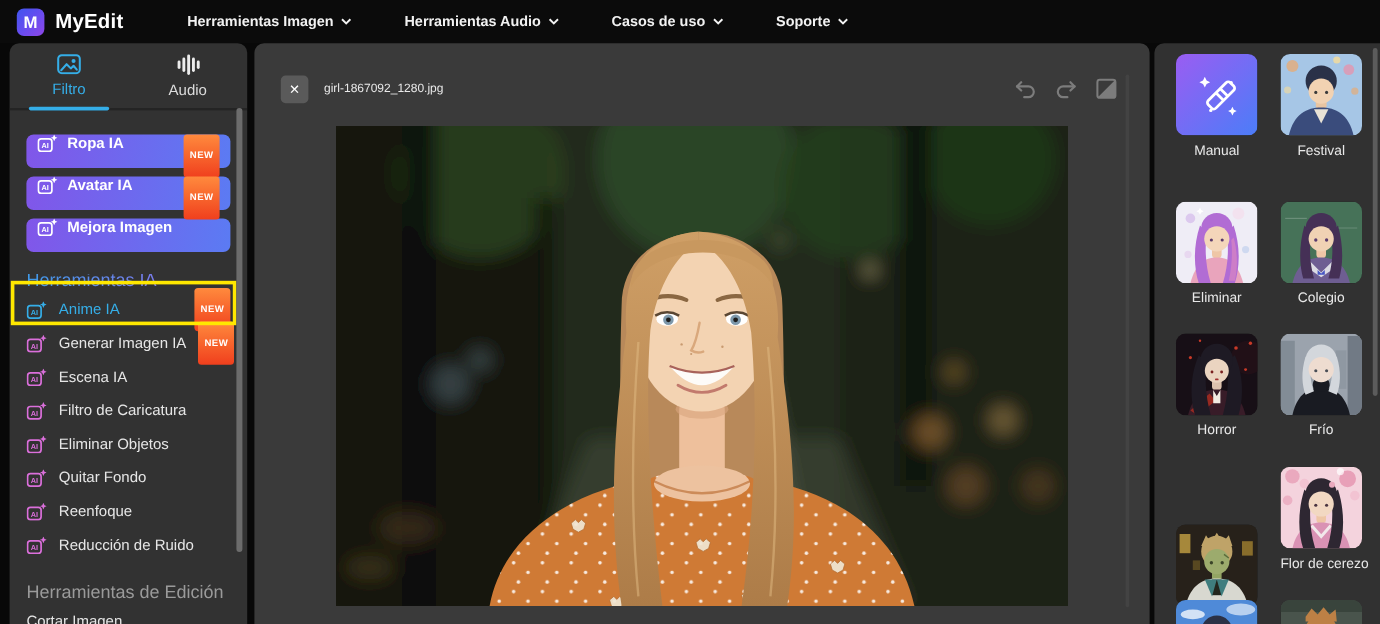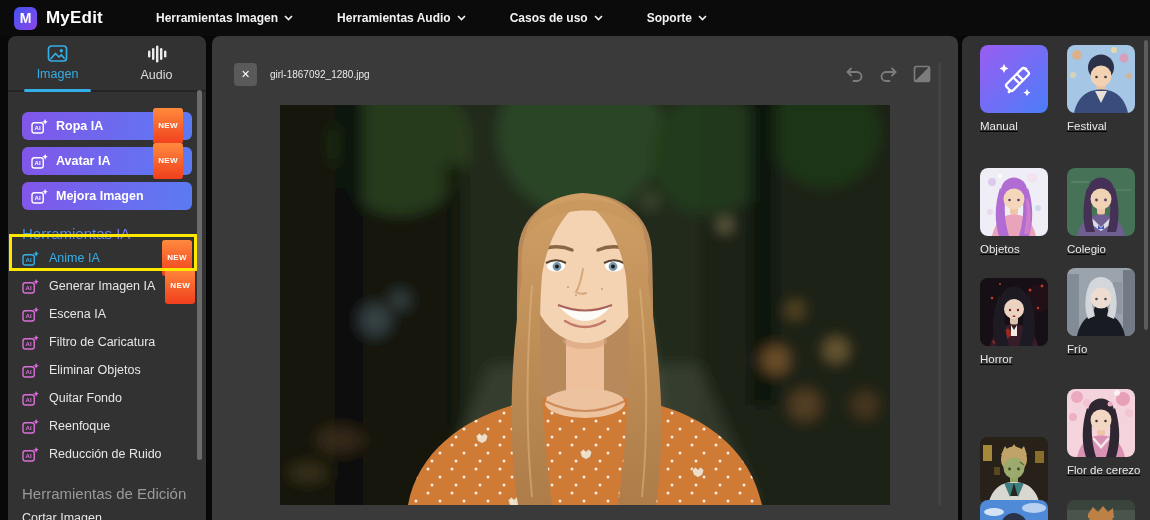--- a/index.html
+++ b/index.html
@@ -25,21 +25,21 @@
   .rightpanel{position:absolute;left:962px;top:36px;width:188px;height:484px;background:#313131;
           border-radius:8px 0 0 0;overflow:hidden;}
 
   
   .tabs{display:flex;height:54px;border-bottom:2px solid #242424;}
   .tab{flex:1;display:flex;flex-direction:column;align-items:center;justify-content:center;gap:5px;position:relative;cursor:pointer;}
   .tab .tlabel{font-size:12.5px;color:#dcdcdc;}
   .tab.active .tlabel{color:#35aee8;}
   .tab.active::after{content:"";position:absolute;bottom:-2px;left:16px;right:16px;height:3px;background:#35aee8;border-radius:2px;}
 
-  .promo{margin:0 14px 7px;height:28px;border-radius:6px;display:flex;align-items:center;gap:8px;padding:0 9px;
+  .promo{margin:0 14px 7px;height:28px;border-radius:6px;display:flex;align-items:flex-start;gap:8px;padding:0 9px;
          background:linear-gradient(100deg,#8156e9 0%,#5b7bf3 100%);color:#fff;cursor:pointer;box-sizing:border-box;}
   .promo.first{margin-top:20px;}
   .promo .plabel{font-size:12.5px;font-weight:700;}
   .badge{margin-left:auto;background:linear-gradient(180deg,#ff8a3d,#f03f1d);color:#fff;font-size:8px;font-weight:700;
          padding:14px 5px;border-radius:3px;letter-spacing:.4px;line-height:1;}
   .sec-title{margin:18px 14px 4px;font-size:15px;font-weight:400;height:12px;line-height:12px;
          background:linear-gradient(90deg,#3f9ae8,#9a6af0);-webkit-background-clip:text;background-clip:text;color:transparent;}
   .sec-title.gray{background:none;color:#9a9a9a;margin-top:20px;}
   .tool{height:28px;display:flex;align-items:center;gap:10px;padding:0 14px;color:#e6e6e6;cursor:pointer;}
   .tool .ai-ico{color:#db6fdb;display:flex;}
@@ -56,21 +56,21 @@
   .close-btn{width:23px;height:23px;border-radius:4px;background:#5a5a5a;color:#fff;font-size:11px;
              display:flex;align-items:center;justify-content:center;cursor:pointer;}
   .filename{margin-left:13px;color:#e9e9e9;font-size:10px;}
   .canvas-actions{margin-left:auto;display:flex;gap:13px;align-items:center;}
   .canvas-actions .icon-btn{cursor:pointer;display:flex;}
   .photo{position:absolute;left:68px;top:69px;width:610px;height:400px;overflow:hidden;background:#10130c;}
   .photo svg{display:block;}
   .sb-canvas{position:absolute;left:726px;top:26px;width:3px;height:444px;border-radius:2px;background:#4a4a4a;opacity:.55;cursor:pointer;}
 
   
-  .cell{position:absolute;width:68px;cursor:pointer;text-decoration:underline;}
+  .cell{position:absolute;width:68px;text-align:center;cursor:pointer;}
   .tile{width:68px;height:68px;border-radius:8px;overflow:hidden;background:#222;}
   .tile svg{display:block;width:68px;height:68px;}
   .plabel2{margin-top:7px;font-size:11.5px;color:#e8e8e8;white-space:nowrap;}
   .sb-right{position:absolute;left:182px;top:4px;width:4px;height:290px;border-radius:2px;background:#5c5c5c;cursor:pointer;}
 </style>
 </head>
 <body>
 
 <div id="app">
 
@@ -108,21 +108,21 @@
   </div>
 
   <div class="sidebar">
     <div class="tabs">
       <div class="tab active">
         <svg width="21" height="17" viewBox="0 0 20 17">
           <rect x="1" y="1" width="18" height="15" rx="3" fill="none" stroke="#35aee8" stroke-width="1.7"></rect>
           <circle cx="13.8" cy="5.8" r="1.7" fill="#35aee8"></circle>
           <path d="M3.5,13.5 L8,8.5 L11.5,12 L13.8,9.8 L16.5,13" fill="none" stroke="#35aee8" stroke-width="1.7" stroke-linecap="round" stroke-linejoin="round"></path>
         </svg>
-        <span class="tlabel">Imagen</span>
+        <span class="tlabel">Filtro</span>
       </div>
       <div class="tab">
         <svg width="20" height="18" viewBox="0 0 20 18">
           <rect x="1" y="5.5" width="2.4" height="7" rx="1.2" fill="#ececec"></rect>
           <rect x="5" y="3" width="2.4" height="12" rx="1.2" fill="#ececec"></rect>
           <rect x="9" y="0.5" width="2.4" height="17" rx="1.2" fill="#ececec"></rect>
           <rect x="13" y="3" width="2.4" height="12" rx="1.2" fill="#ececec"></rect>
           <rect x="17" y="5.5" width="2.4" height="7" rx="1.2" fill="#ececec"></rect>
         </svg>
         <span class="tlabel">Audio</span>
@@ -437,21 +437,21 @@
           <path d="M12,68 C16,52 24,46.5 34,46.5 C44,46.5 52,52 56,68 Z" fill="#e9a4bc"></path>
           <path d="M20,20 C14,38 15,56 19,68 L29,68 C24,52 24,36 26,26 Z" fill="#b16cd4"></path>
           <path d="M48,20 C54,38 53,56 49,68 L39,68 C44,52 44,36 42,26 Z" fill="#b16cd4"></path>
           <path d="M48,30 C52,44 51,58 49,66 L44,66 C47,52 47,40 46,32 Z" fill="#e08ac0" opacity=".6"></path>
           <circle cx="34" cy="22.5" r="13" fill="#b16cd4"></circle>
           <circle cx="34" cy="31" r="10.5" fill="#f4d6ba"></circle>
           <circle cx="29.5" cy="32" r="1.3" fill="#5a3a6a"></circle>
             <circle cx="38.5" cy="32" r="1.3" fill="#5a3a6a"></circle>
         </svg>
       </div>
-      <div class="plabel2">Objetos</div>
+      <div class="plabel2">Eliminar</div>
     </div>
 
     <div class="cell" style="left:105px;top:132px;">
       <div class="tile">
         <svg viewBox="0 0 68 68">
           <rect width="68" height="68" fill="#467258"></rect>
           <line x1="4" y1="14" x2="22" y2="14" stroke="#fff" stroke-width="1" opacity=".2"></line>
           <line x1="48" y1="22" x2="64" y2="22" stroke="#fff" stroke-width="1" opacity=".15"></line>
           <rect x="30" y="38" width="8" height="9" rx="3" fill="#eec6a6"></rect>
           <path d="M10,68 C14,51 24,46.5 34,46.5 C44,46.5 54,51 58,68 Z" fill="#6e5e92"></path>
@@ -487,21 +487,21 @@
           <circle cx="34" cy="22" r="13.5" fill="#1e1a24"></circle>
           <circle cx="34" cy="31" r="10" fill="#ead4c0"></circle>
           <circle cx="30" cy="32" r="1.2" fill="#7a2020"></circle>
             <circle cx="38" cy="32" r="1.2" fill="#7a2020"></circle>
           <rect x="32.5" y="37.5" width="3" height="1.4" rx=".7" fill="#a03030"></rect>
         </svg>
       </div>
       <div class="plabel2">Horror</div>
     </div>
 
-    <div class="cell" style="left:105px;top:232px;">
+    <div class="cell" style="left:105px;top:242px;">
       <div class="tile">
         <svg viewBox="0 0 68 68">
           <rect width="68" height="68" fill="#9ba3ad"></rect>
           <rect x="0" y="6" width="12" height="62" fill="#7e8892" opacity=".85"></rect>
           <rect x="56" y="2" width="12" height="66" fill="#6d7681" opacity=".9"></rect>
           <rect x="46" y="14" width="9" height="32" fill="#8a939d" opacity=".7"></rect>
           <path d="M10,68 C14,50 24,45 34,45 C44,45 54,50 58,68 Z" fill="#191b22"></path>
           <rect x="27" y="37" width="14" height="11" rx="5" fill="#191b22"></rect>
           <path d="M21,19 C17,32 18,43 21,51 L28,48 C24,38 25,28 26,23 Z" fill="#d3d7dc"></path>
           <path d="M47,19 C51,32 50,43 47,51 L40,48 C44,38 43,28 42,23 Z" fill="#d3d7dc"></path>

